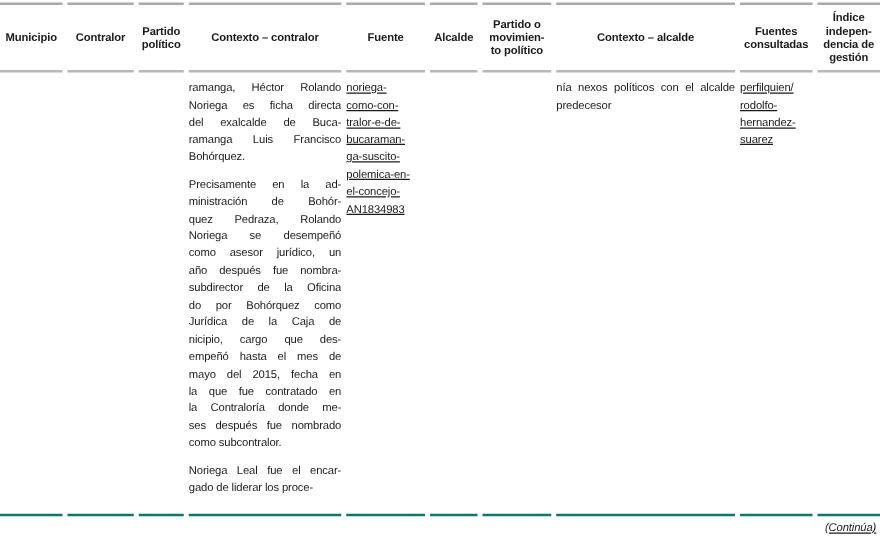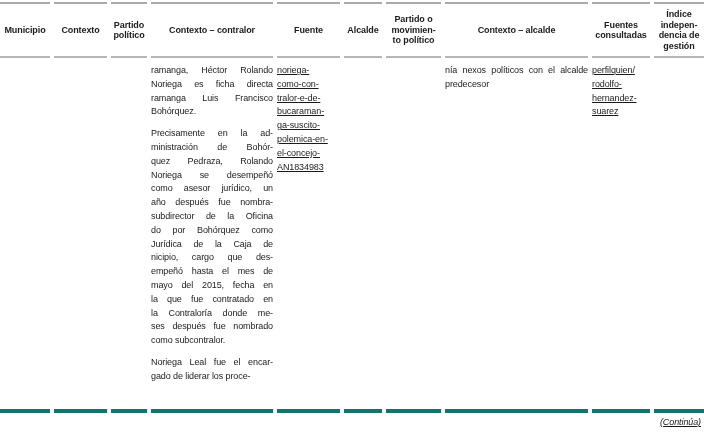--- a/index.html
+++ b/index.html
@@ -16,21 +16,21 @@
   }
   .th {
     border-top:2px solid #a9a9a9;
     border-bottom:2px solid #b7b7b7;
     height:56px; box-sizing:border-box;
     display:flex; flex-direction:column; justify-content:center;
     text-align:center; font-weight:bold; font-size:9px; line-height:10.5px;
     letter-spacing:-0.1px;
   }
   .td {
-    border-bottom:4px solid #0f766e;
+    border-bottom:2px solid #0f766e;
     height:355px; box-sizing:border-box;
     padding-top:6px; overflow:hidden;
     font-size:9px; line-height:13.8px; letter-spacing:-0.1px;
   }
   .para { margin:0 0 8px 0; }
   .just .line { text-align:justify; text-align-last:justify; }
   .just .line.plast { text-align-last:left; }
   .left .line { text-align:left;text-decoration:underline; }
   .footer {
     text-align:right; font-style:italic; font-size:9px;
@@ -40,21 +40,21 @@
 </head>
 <body>
 
 <div class="page">
   <div class="grid">
 
     <div class="th">
         <div class="line">Municipio</div>
       </div>
     <div class="th">
-        <div class="line">Contexto</div>
+        <div class="line">Contralor</div>
       </div>
     <div class="th">
         <div class="line">Partido</div>
         <div class="line">político</div>
       </div>
     <div class="th">
         <div class="line">Contexto – contralor</div>
       </div>
     <div class="th">
         <div class="line">Fuente</div>
@@ -81,20 +81,21 @@
         <div class="line">gestión</div>
       </div>
 
     <div class="td"></div>
     <div class="td"></div>
     <div class="td"></div>
     <div class="td just">
         <div class="para">
           <div class="line">ramanga, Héctor Rolando</div>
           <div class="line">Noriega es ficha directa</div>
+          <div class="line">del exalcalde de Buca-</div>
           <div class="line">ramanga Luis Francisco</div>
           <div class="line plast">Bohórquez.</div>
         </div>
         <div class="para">
           <div class="line">Precisamente en la ad-</div>
           <div class="line">ministración de Bohór-</div>
           <div class="line">quez Pedraza, Rolando</div>
           <div class="line">Noriega se desempeñó</div>
           <div class="line">como asesor jurídico, un</div>
           <div class="line">año después fue nombra-</div>

